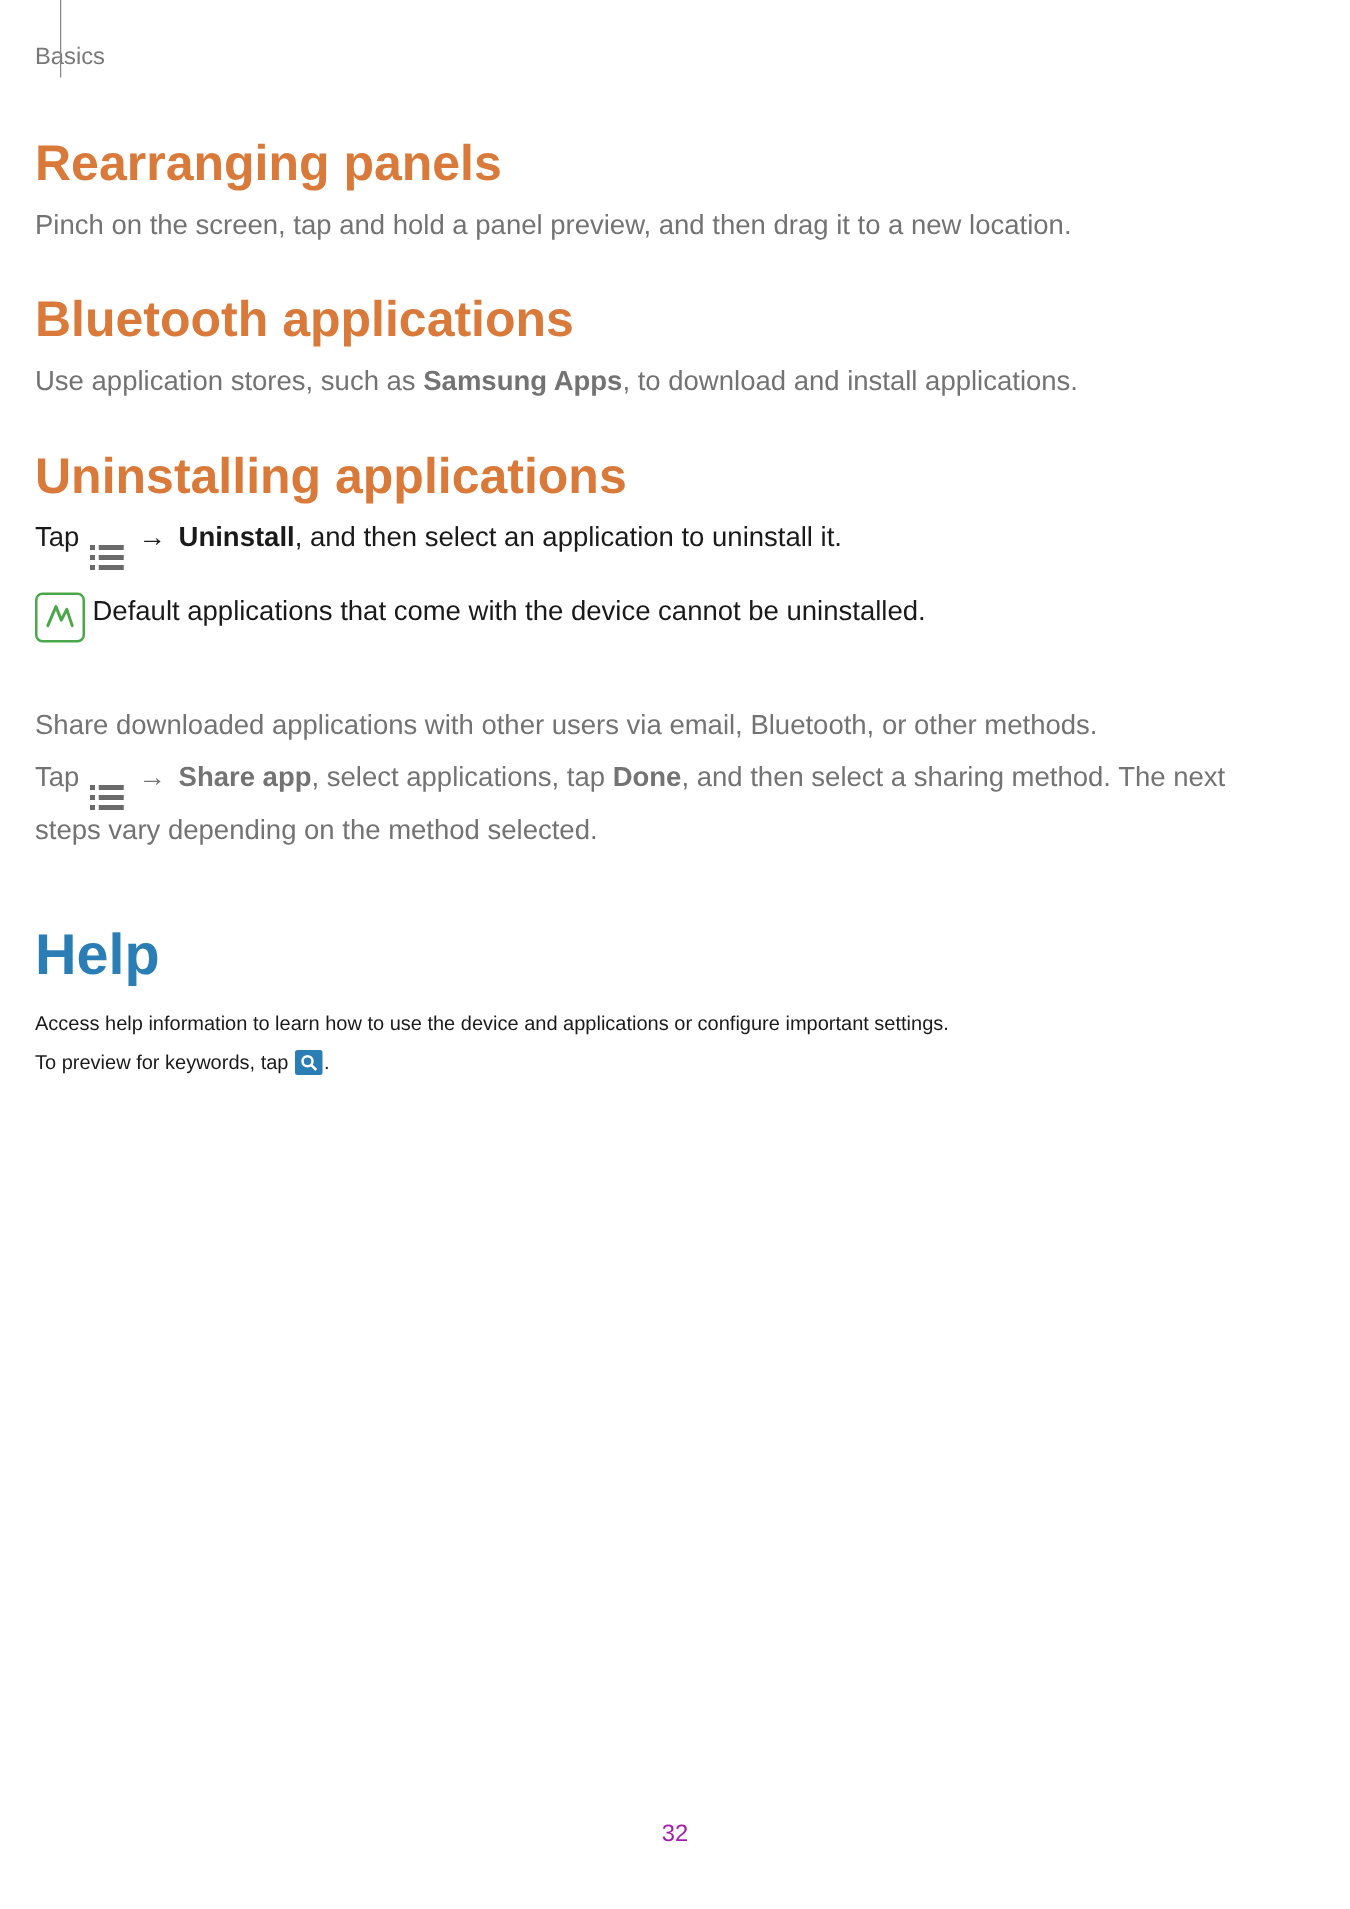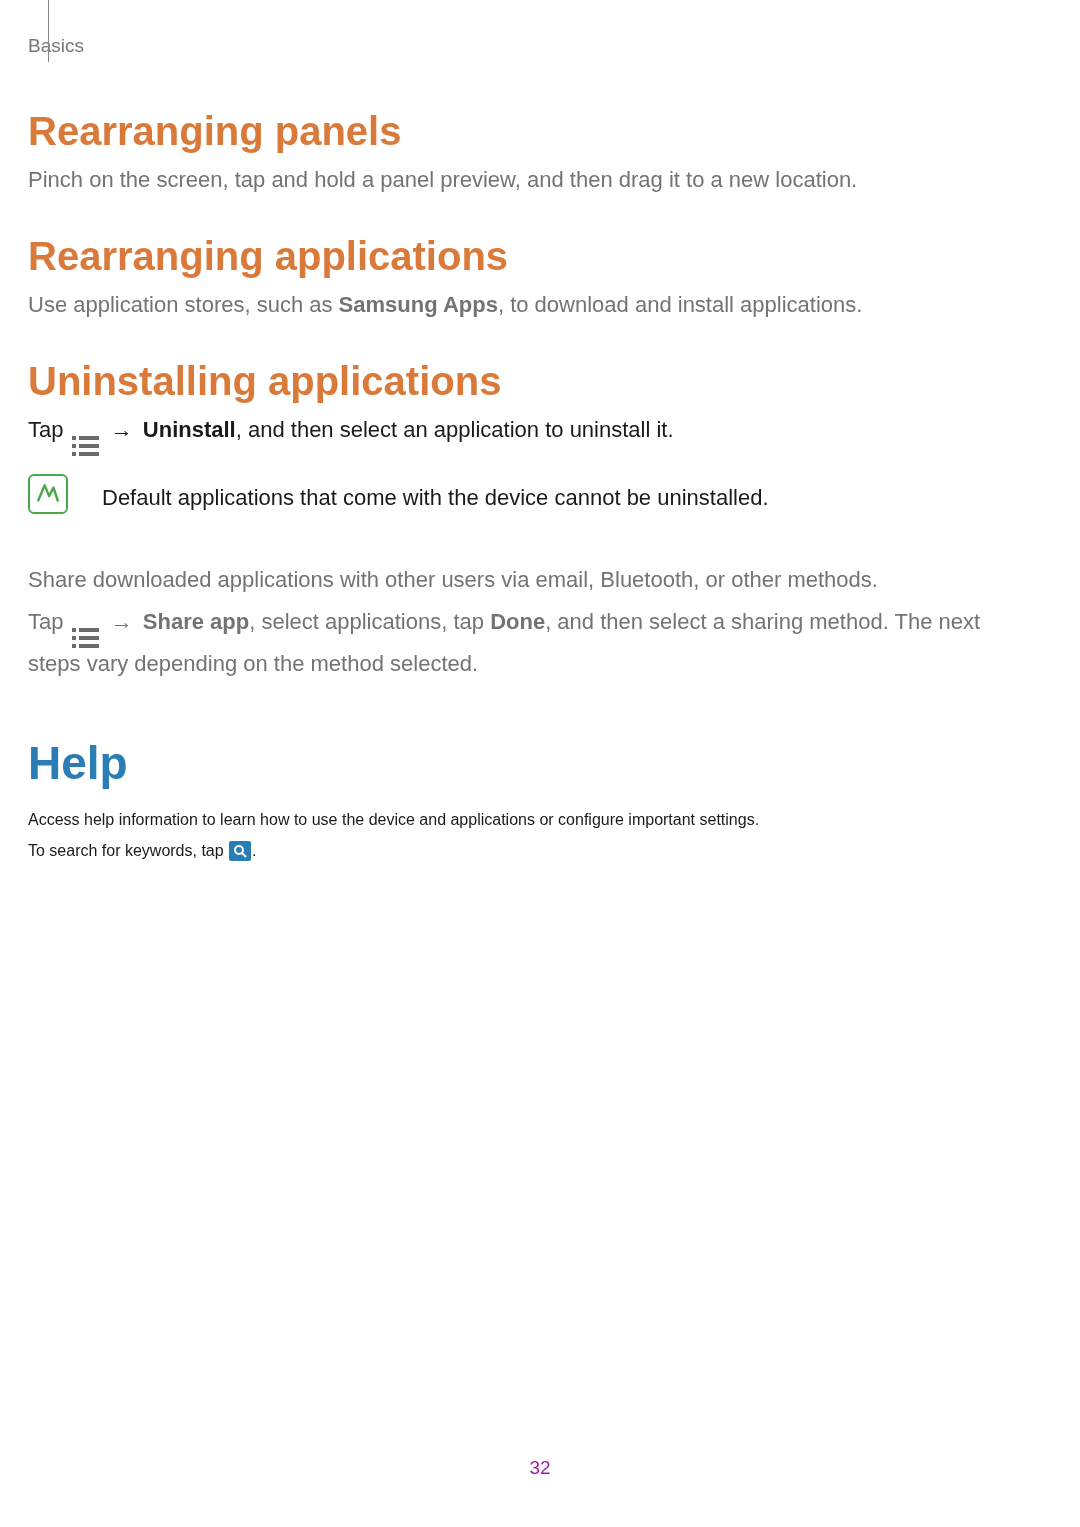--- a/index.html
+++ b/index.html
@@ -62,22 +62,22 @@
   }
   .menu-icon .dot {
     width: 4px; height: 4px; background:#6a6a6a; margin-right:3px;
   }
   .menu-icon .bar {
     flex:1; height:4px; background:#6a6a6a;
   }
   .arrow { margin: 0 4px; }
   .note-block {
     display: flex;
-    align-items: flex-end;
-    gap: 34px;
+    align-items: flex-start;
+    gap: 6px;
     margin: 10px 0 50px 0;
   }
   .note-icon {
     width: 40px;
     height: 40px;
     border: 2.5px solid #4aa84a;
     border-radius: 6px;
     display: flex;
     align-items: center;
     justify-content: center;
@@ -131,21 +131,21 @@
 <div class="page">
 
   <div class="breadcrumb">Basics</div>
 
   <div class="section">
     <h2 class="subheading">Rearranging panels</h2>
     <p class="body">Pinch on the screen, tap and hold a panel preview, and then drag it to a new location.</p>
   </div>
 
   <div class="section">
-    <h2 class="subheading">Rearranging applications</h2>
+    <h2 class="subheading">Bluetooth applications</h2>
     <p class="body">
       <span>Use application stores, such as </span><span class="bold">Samsung Apps</span><span>, to download and install applications.</span>
     </p>
   </div>
 
   <div class="section">
     <h2 class="subheading">Uninstalling applications</h2>
     <div class="inline-row">
       <span>Tap </span><span class="menu-icon">
           <span>
@@ -188,21 +188,21 @@
             <span class="dot"></span>
             <span class="bar"></span>
           </span>
         </span><span class="arrow"> → </span><span class="bold">Share app</span><span>, select applications, tap </span><span class="bold">Done</span><span>, and then select a sharing method. The next steps vary depending on the method selected.</span>
     </p>
   </div>
 
   <h1 class="heading">Help</h1>
   <p class="help-para">Access help information to learn how to use the device and applications or configure important settings.</p>
   <p class="help-para">
-    <span>To search for keywords, tap </span><span class="search-icon">
+    <span>To preview for keywords, tap </span><span class="search-icon">
         <svg viewBox="0 0 16 16">
           <g stroke="#fff" stroke-width="2" fill="none">
             <circle cx="7" cy="7" r="4"></circle>
             <line x1="10" y1="10" x2="14" y2="14"></line>
           </g>
         </svg>
       </span><span>.</span>
   </p>
 
 </div>

